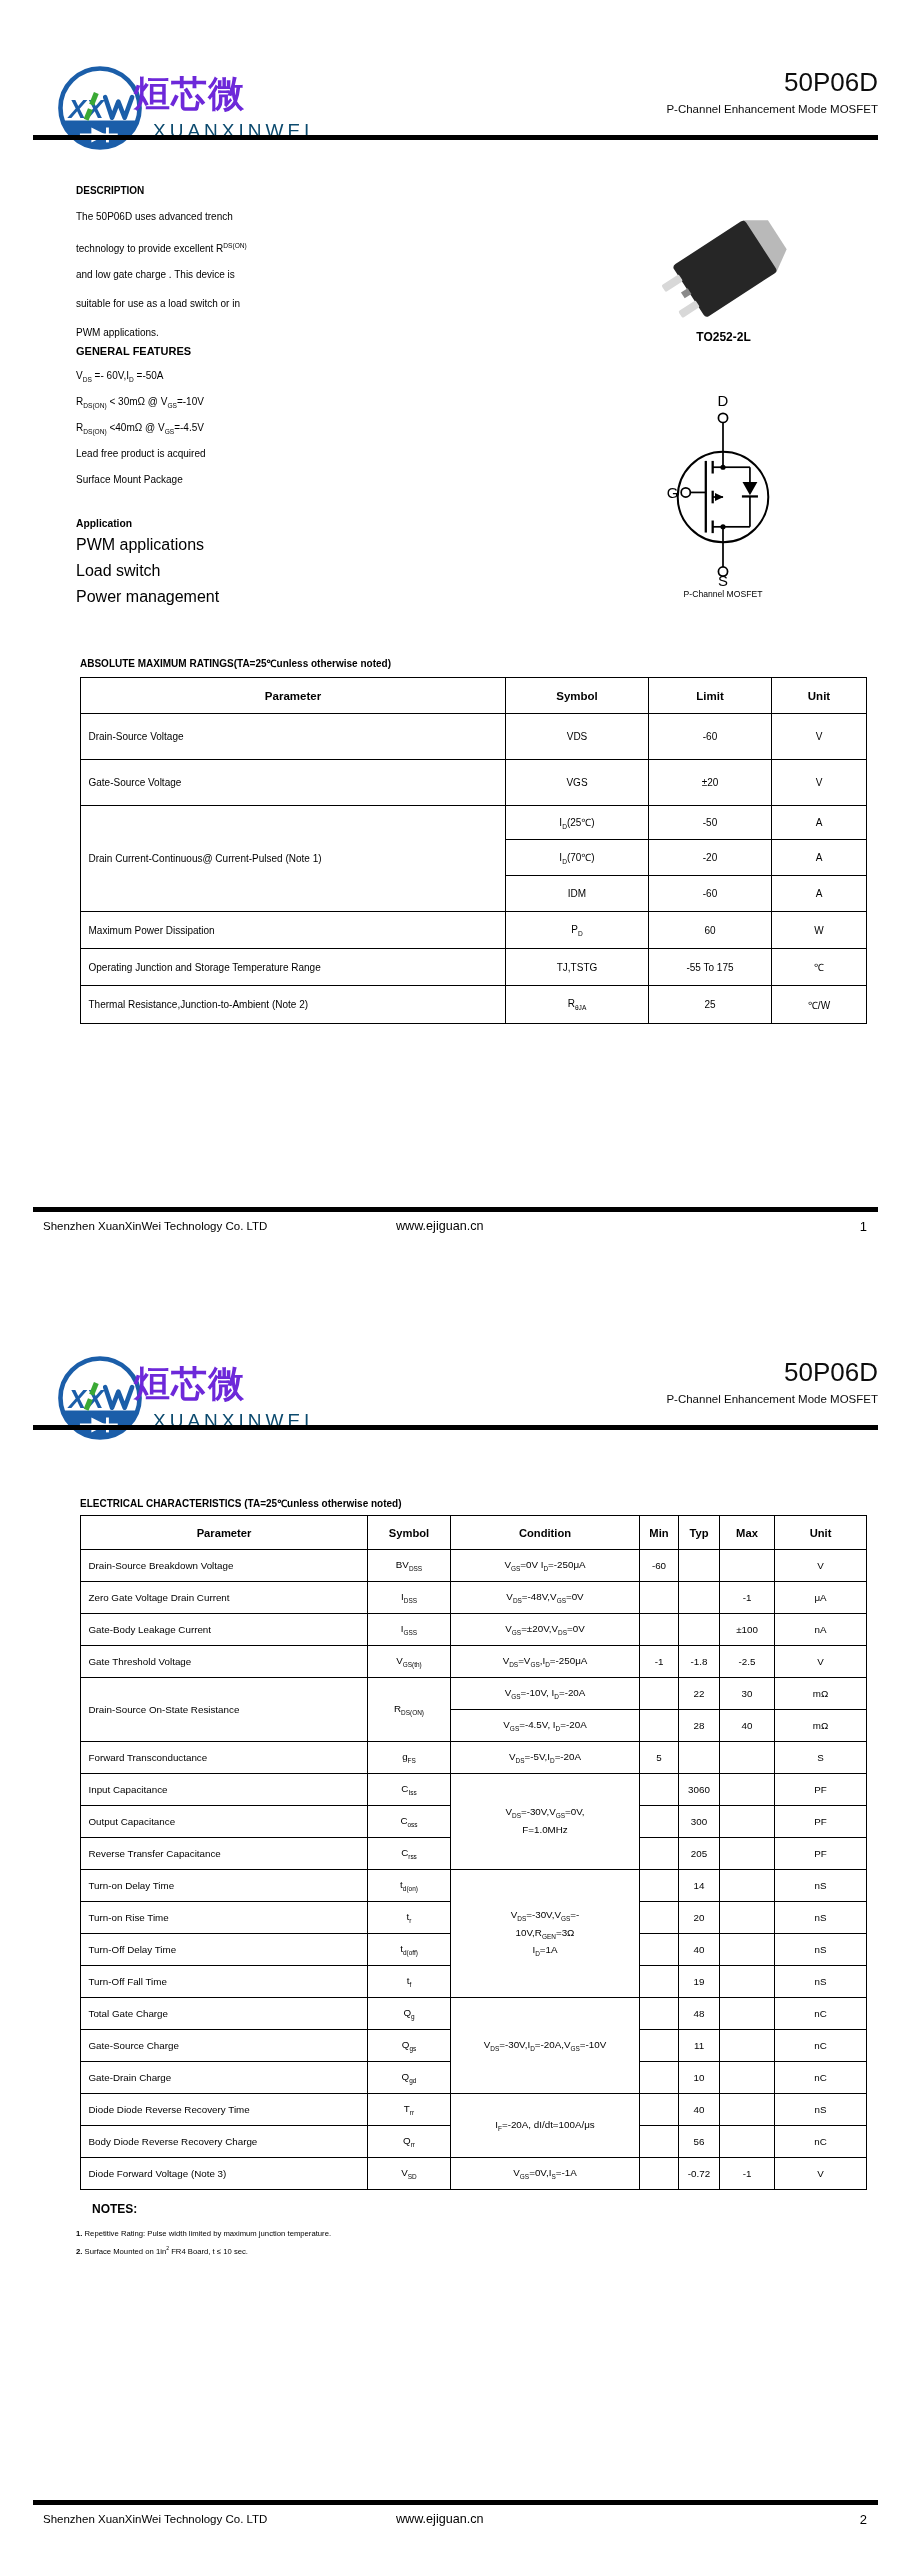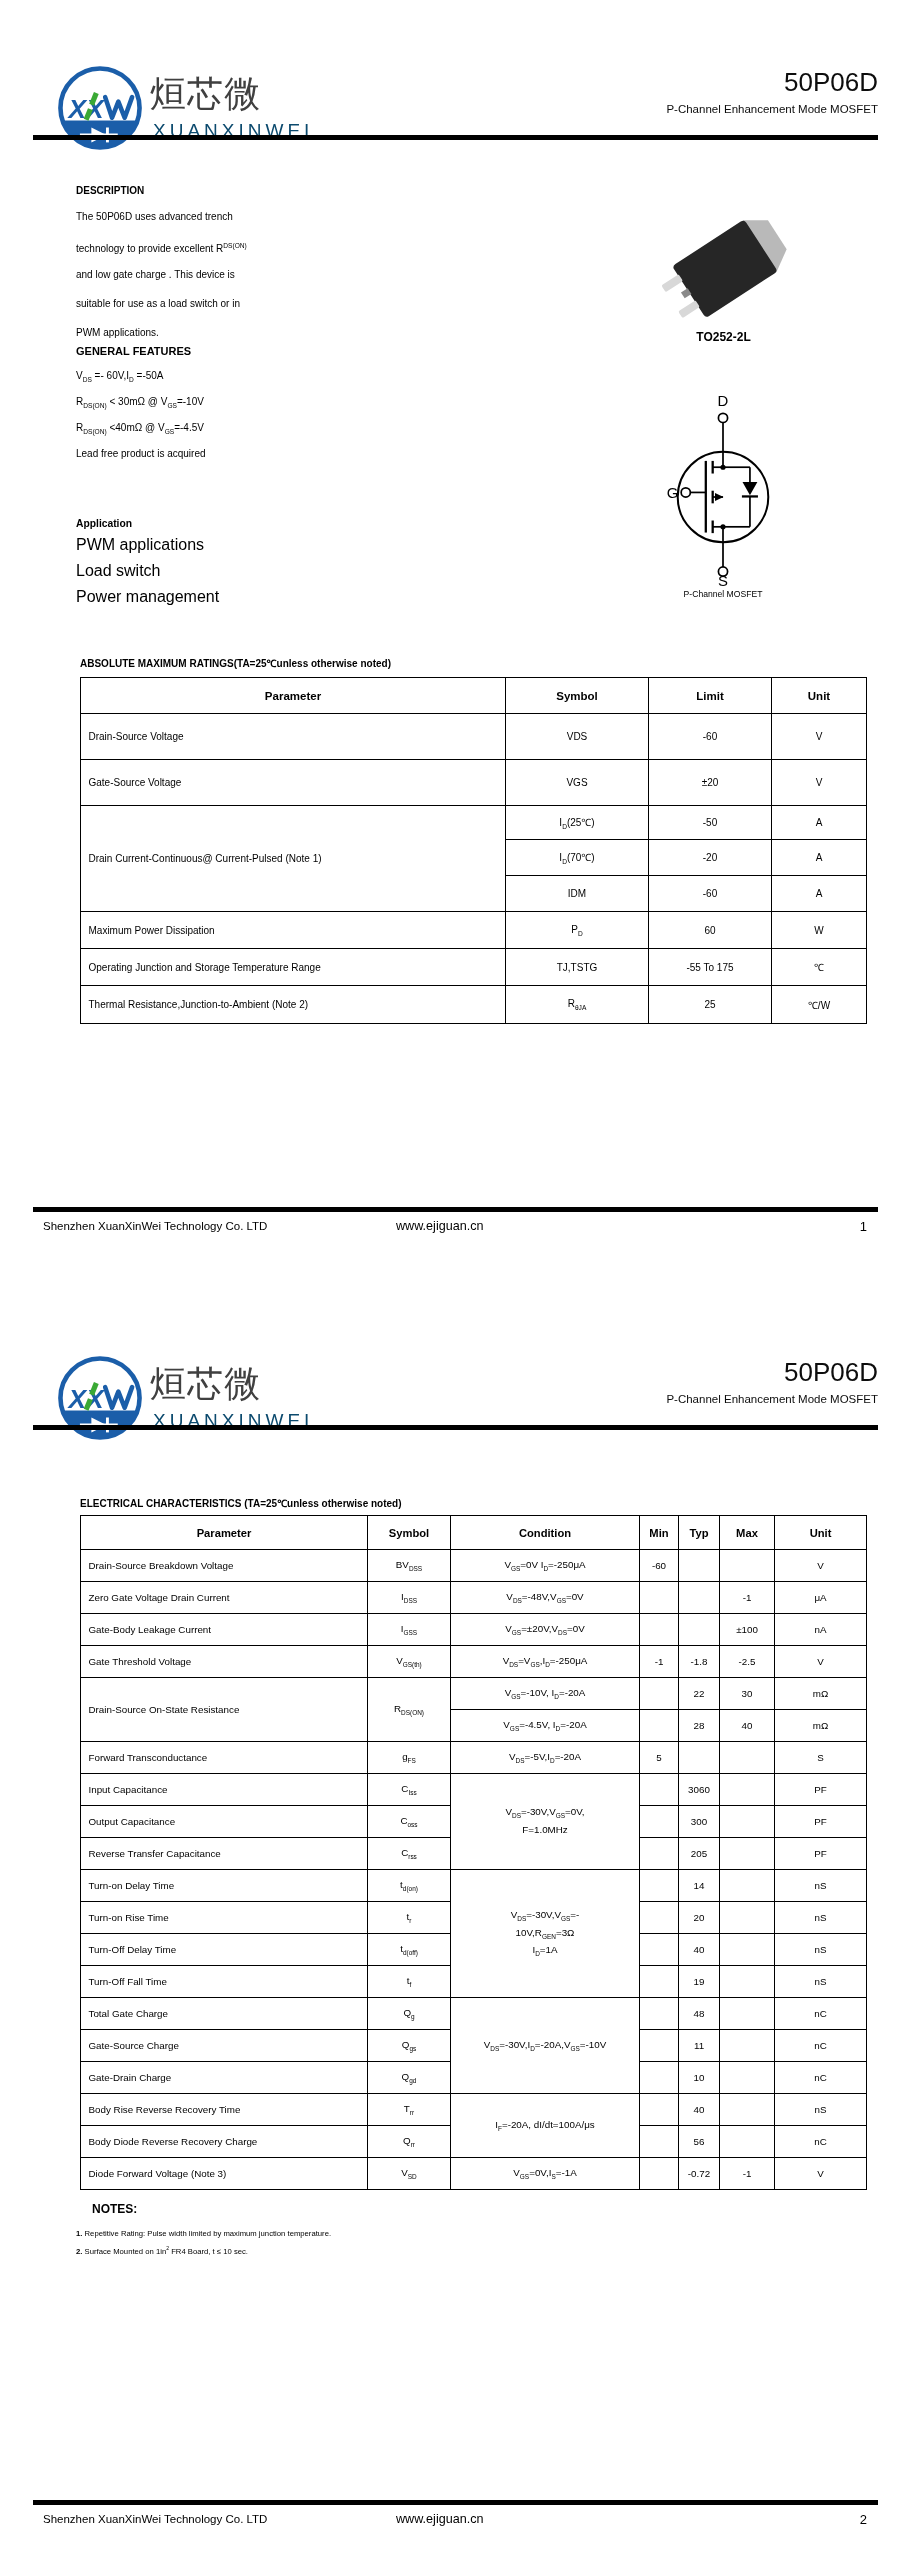--- a/index.html
+++ b/index.html
@@ -9,21 +9,21 @@
   }
   .page{position:absolute;left:0;width:910px;overflow:hidden;}
   #page1{top:0;height:1311px;}
   #page2{top:1311px;height:1265px;}
 
   .abs{position:absolute;}
 
   
   .hdr{position:absolute;left:0;width:910px;height:149px;}
   .logo-svg{position:absolute;left:57px;top:0;}
-  .brand-cn{position:absolute;left:150px;top:4.6px;font-size:36px;font-weight:normal;color:#404040;letter-spacing:1.1px;}
+  .brand-cn{position:absolute;left:134px;top:4.6px;font-size:36px;font-weight:bold;color:#6d28d9;letter-spacing:1.1px;}
   .brand-en{position:absolute;left:153px;top:55px;font-size:19px;letter-spacing:4px;color:#0c4a6e;text-decoration:underline;}
   .hdr-right{position:absolute;left:505px;top:0;width:373px;text-align:right;}
   .part-no{font-size:26px;line-height:34px;color:#0d0d0d;}
   .hdr-sub{font-size:11.5px;line-height:17px;margin-top:2.3px;color:#0d0d0d;}
   .rule{position:absolute;left:33px;width:845px;height:4.6px;background:#000;}
 
   
   .ftr{position:absolute;left:0;width:910px;height:46px;}
   .ftr .rule{top:0;}
   .ftr-company{position:absolute;left:43px;top:13px;font-size:11.5px;}
@@ -99,20 +99,21 @@
     <div>suitable for use as a load switch or in</div>
     <div>PWM applications.</div>
   </div>
 
   <div class="abs feat-title">GENERAL FEATURES</div>
   <div class="abs feat-list">
     <div>V<sub>DS</sub> =- 60V,I<sub>D</sub> =-50A</div>
     <div>R<sub>DS(ON)</sub> &lt; 30mΩ @ V<sub>GS</sub>=-10V</div>
     <div>R<sub>DS(ON)</sub> &lt;40mΩ @ V<sub>GS</sub>=-4.5V</div>
     <div>Lead free product is acquired</div>
+    <div>Surface Mount Package</div>
   </div>
 
   <div class="abs app-title">Application</div>
   <div class="abs app-list">
     <div>PWM applications</div>
     <div>Load switch</div>
     <div>Power management</div>
   </div>
 
   <svg class="abs pkg-svg" width="161" height="106" viewBox="0 0 280 185">
@@ -414,21 +415,21 @@
     </tr>
     <tr style="height:32px;">
       <td class="param">Gate-Drain Charge</td>
       <td>Q<sub>gd</sub></td>
       <td></td>
       <td>10</td>
       <td></td>
       <td>nC</td>
     </tr>
     <tr style="height:32px;">
-      <td class="param">Body Rise Reverse Recovery Time</td>
+      <td class="param">Diode Diode Reverse Recovery Time</td>
       <td>T<sub>rr</sub></td>
       <td class="cond" rowspan="2">I<sub>F</sub>=-20A, dI/dt=100A/μs</td>
       <td></td>
       <td>40</td>
       <td></td>
       <td>nS</td>
     </tr>
     <tr style="height:32px;">
       <td class="param">Body Diode Reverse Recovery Charge</td>
       <td>Q<sub>rr</sub></td>

